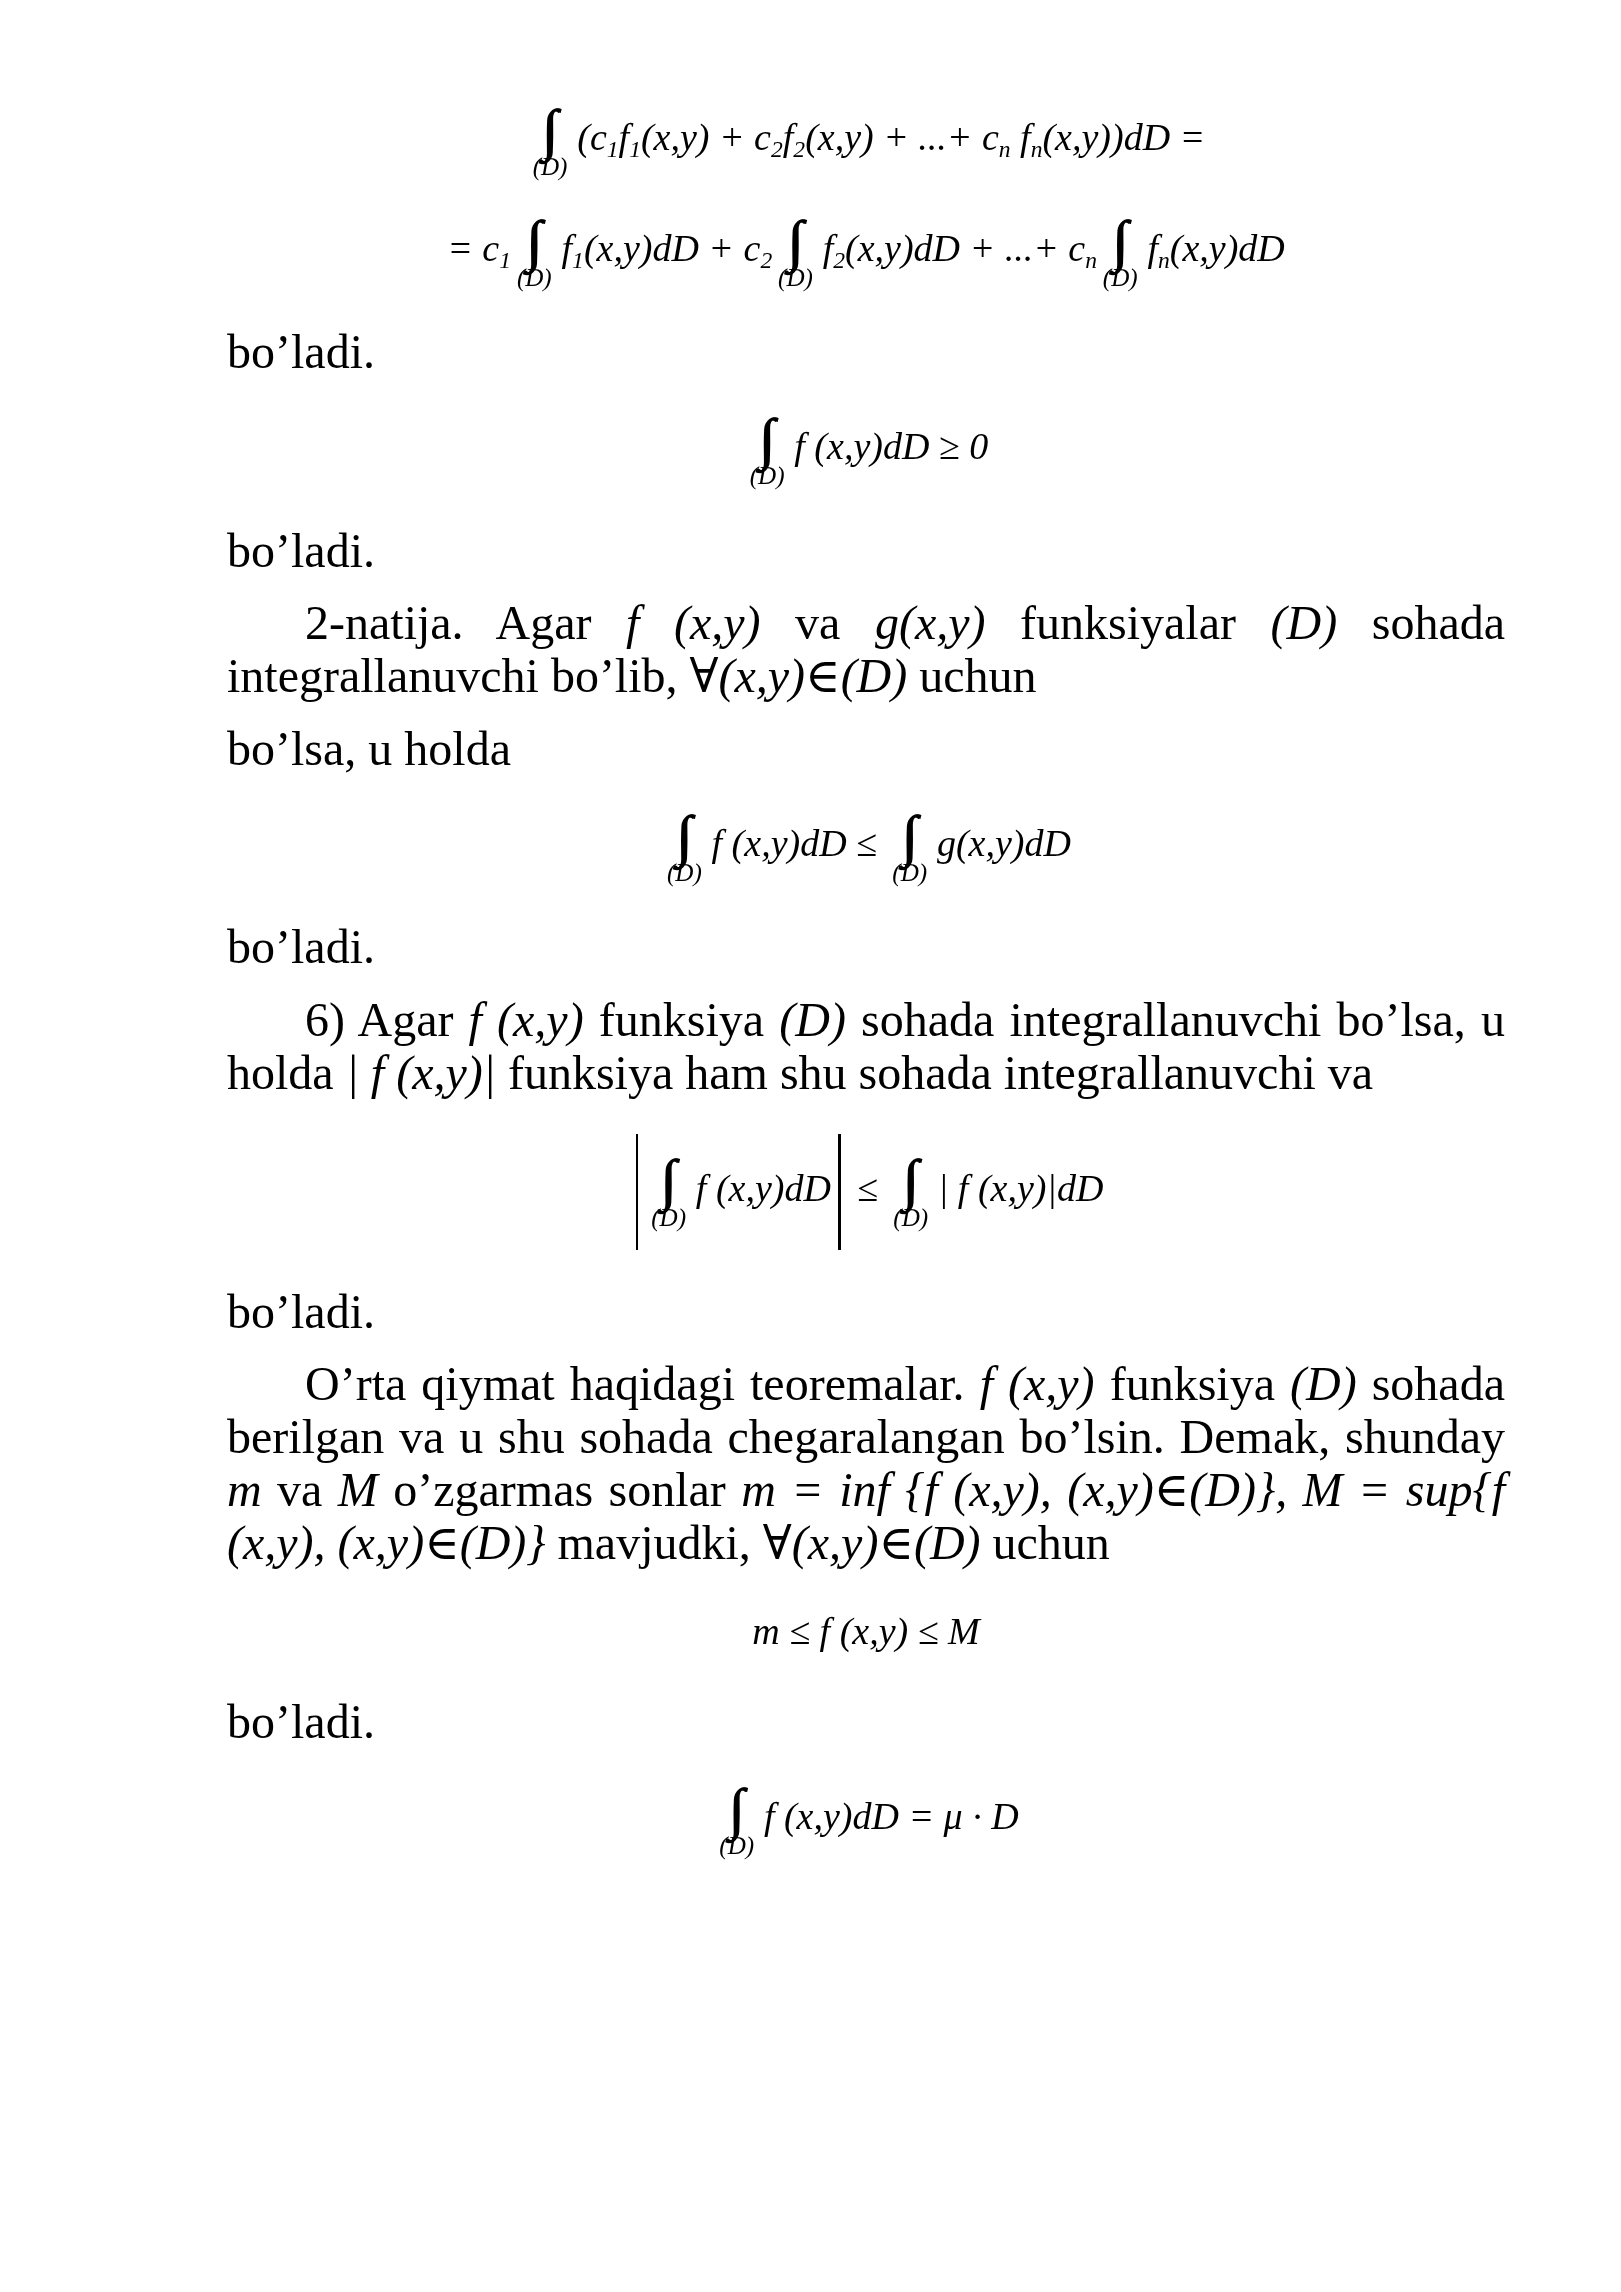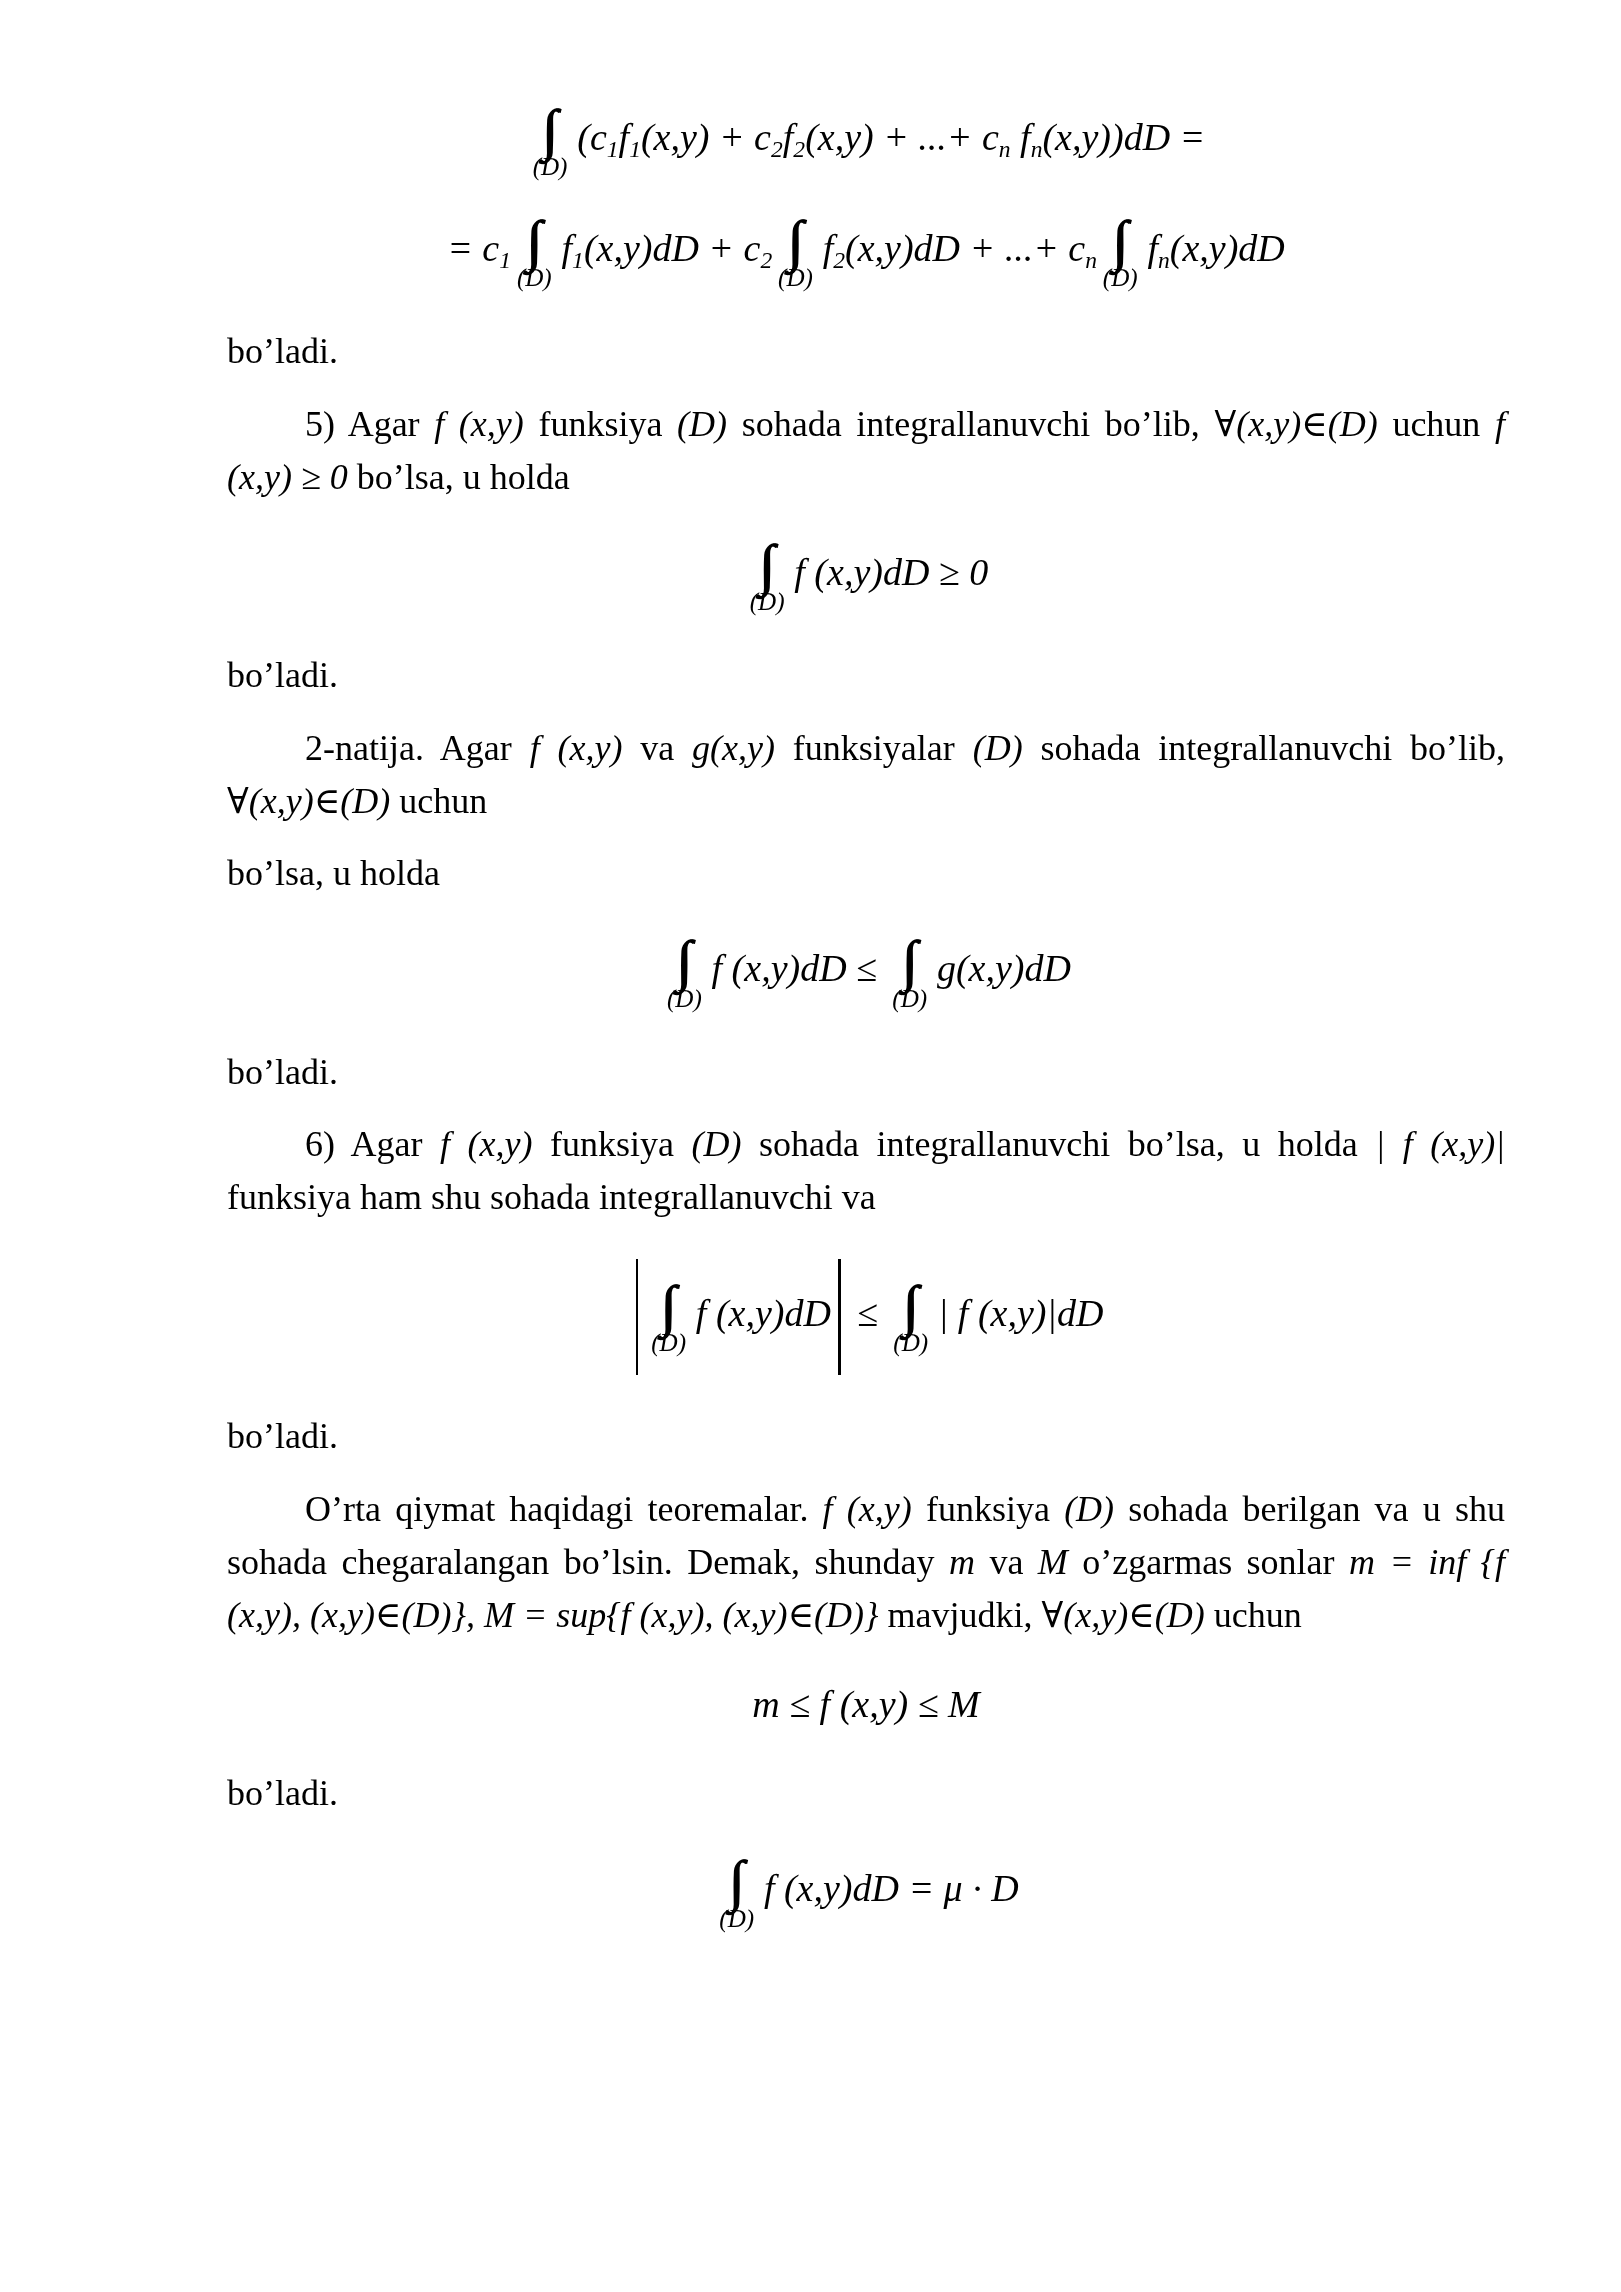--- a/index.html
+++ b/index.html
@@ -11,21 +11,21 @@
     overflow: hidden;
     color: #000000;
     font-family: "Liberation Serif", "DejaVu Serif", serif;
   }
   .page {
     box-sizing: border-box;
     width: 1621px; height: 2293px;
     padding: 69px 116px 0 227px;
   }
   .para {
-    font-size: 36px;
+    font-size: 48px;
     line-height: 53px;
     text-align: justify;
     margin: 19.6px 0;
   }
   .para.indent { text-indent: 78px; }
   .run { white-space: normal; }
   .run.math {
     font-style: italic;
     font-family: "Liberation Serif", "DejaVu Serif", "DejaVu Sans", serif;
   }
@@ -84,21 +84,20 @@
         <span class="dint-sym"><span>∫</span><span class="i2">∫</span></span>
         <span class="dint-sub">(D)</span>
       </span><span class="mrun"><span>f</span><sub>1</sub></span><span class="mrun"><span>(x,y)dD + c</span><sub>2</sub></span><span class="dint">
         <span class="dint-sym"><span>∫</span><span class="i2">∫</span></span>
         <span class="dint-sub">(D)</span>
       </span><span class="mrun"><span>f</span><sub>2</sub></span><span class="mrun"><span>(x,y)dD + ...+ c</span><sub>n</sub></span><span class="dint">
         <span class="dint-sym"><span>∫</span><span class="i2">∫</span></span>
         <span class="dint-sub">(D)</span>
       </span><span class="mrun"><span>f</span><sub>n</sub></span><span class="mrun"><span>(x,y)dD</span></span></div>
     <p class="para"><span class="run">bo’ladi.</span></p>
-    <p class="para indent"><span class="run">5) Agar </span><span class="run math">f (x,y)</span><span class="run"> funksiya </span><span class="run math">(D)</span><span class="run"> sohada integrallanuvchi bo’lib, </span><span class="run math">∀(x,y)∈(D)</span><span class="run"> uchun </span><span class="run math">f (x,y) ≥ 0</span><span class="run"> bo’lsa, u holda</span></p>
     <div class="formula"><span class="dint">
         <span class="dint-sym"><span>∫</span><span class="i2">∫</span></span>
         <span class="dint-sub">(D)</span>
       </span><span class="mrun"><span>f (x,y)dD ≥ 0</span></span></div>
     <p class="para"><span class="run">bo’ladi.</span></p>
     <p class="para indent"><span class="run bold">2-natija. </span><span class="run">Agar </span><span class="run math">f (x,y)</span><span class="run"> va </span><span class="run math">g(x,y)</span><span class="run"> funksiyalar </span><span class="run math">(D)</span><span class="run"> sohada integrallanuvchi bo’lib, </span><span class="run math">∀(x,y)∈(D)</span><span class="run"> uchun</span></p>
     <p class="para"><span class="run">bo’lsa, u holda</span></p>
     <div class="formula"><span class="dint">
         <span class="dint-sym"><span>∫</span><span class="i2">∫</span></span>
         <span class="dint-sub">(D)</span>

